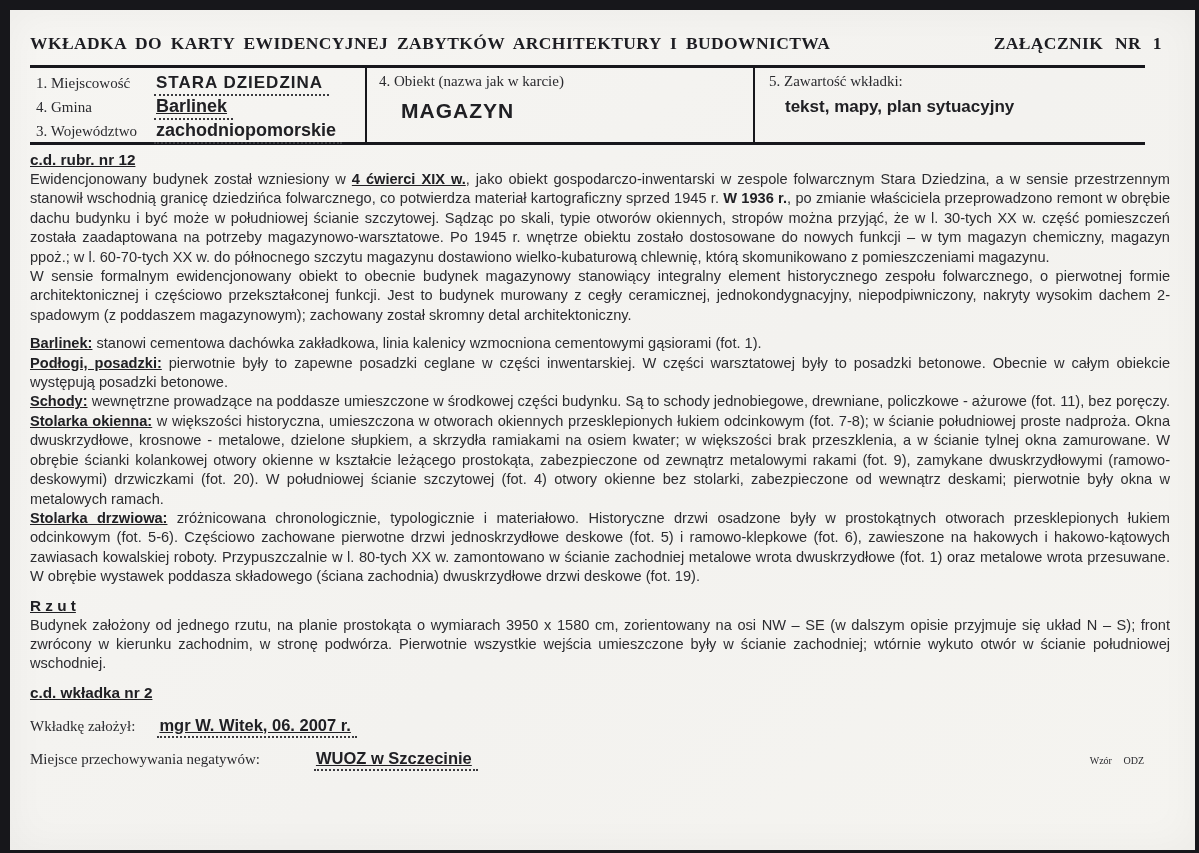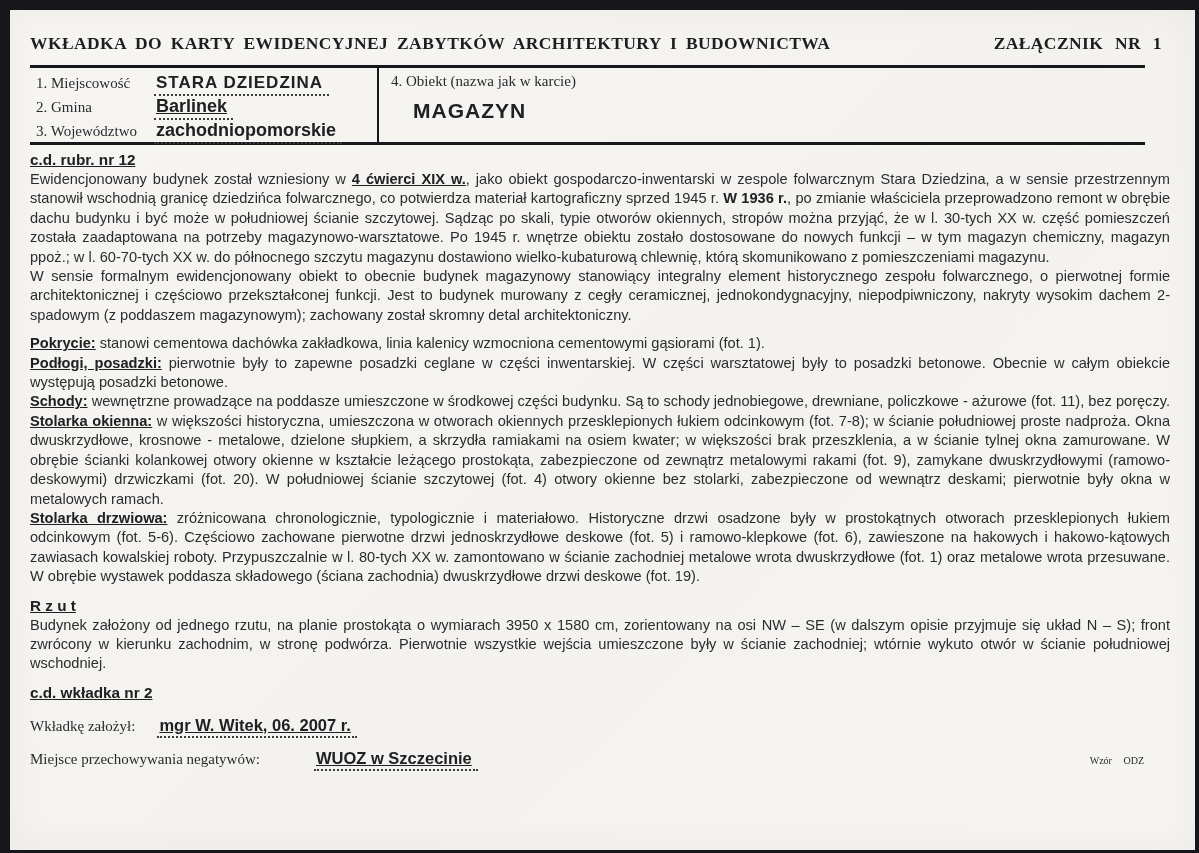--- a/index.html
+++ b/index.html
@@ -32,21 +32,20 @@
   }
   .hdr .annex { margin-right:8px; word-spacing:7px; }
   
   .formtable {
     margin-top:11px;
     width:1115px; height:80px;
     display:flex;
     border-top:3px solid #17171c;
     border-bottom:3px solid #17171c;
     box-sizing:border-box;
-    gap:12px;
   }
   .col { box-sizing:border-box; }
   .col1 { width:335px; display:flex; flex-direction:column; justify-content:space-between; padding:5px 4px 2px 6px; }
   .col2 { width:388px; border-left:2px solid #17171c; padding:5px 8px 1px 12px; }
   .col3 { width:392px; border-left:2px solid #17171c; padding:5px 8px 2px 14px; }
   .frow { display:flex; align-items:baseline; }
   .flabel {
     font-family:"Liberation Serif", serif;
     font-size:15px; color:#2a2a2e; white-space:nowrap;
   }
@@ -114,45 +113,49 @@
       <span class="annex">ZAŁĄCZNIK NR 1</span>
     </div>
 
     <div class="formtable">
       <div class="col col1">
         <div class="frow">
           <span class="flabel">1. Miejscowość</span>
           <span class="fvalue v-town">STARA DZIEDZINA</span>
         </div>
         <div class="frow">
-          <span class="flabel">2. Gmina</span>
+          <span class="flabel">4. Gmina</span>
           <span class="fvalue v-gmina">Barlinek</span>
         </div>
         <div class="frow">
           <span class="flabel">3. Województwo</span>
           <span class="fvalue v-woj">zachodniopomorskie</span>
         </div>
       </div>
       <div class="col col2">
         <span class="flabel flabel-top">4. Obiekt (nazwa jak w karcie)</span>
         <span class="v-obj">MAGAZYN</span>
+      </div>
+      <div class="col col3">
+        <span class="flabel flabel-top">5. Zawartość wkładki:</span>
+        <span class="v-cont">tekst, mapy, plan sytuacyjny</span>
       </div>
     </div>
 
     <div class="docbody">
       <div class="sec">
         <p class="sec-heading">c.d. rubr. nr 12</p>
         <div>
             <p class="para"><span>Ewidencjonowany budynek został wzniesiony w </span><span class="seg-b seg-u">4 ćwierci XIX w.</span><span>,  jako obiekt gospodarczo-inwentarski w zespole folwarcznym Stara Dziedzina, a w sensie przestrzennym stanowił wschodnią granicę dziedzińca folwarcznego, co potwierdza materiał kartograficzny sprzed 1945 r. </span><span class="seg-b">W 1936 r.</span><span>, po zmianie właściciela przeprowadzono remont w obrębie dachu budynku i być może w południowej ścianie szczytowej. Sądząc po skali, typie otworów okiennych, stropów można przyjąć, że w l. 30-tych XX w. część pomieszczeń została zaadaptowana na potrzeby magazynowo-warsztatowe. Po 1945 r. wnętrze obiektu zostało dostosowane do nowych funkcji – w tym magazyn chemiczny, magazyn ppoż.; w l. 60-70-tych XX w. do północnego szczytu magazynu dostawiono wielko-kubaturową chlewnię, którą skomunikowano z pomieszczeniami magazynu.</span></p>
             <p class="para"><span>W sensie formalnym ewidencjonowany obiekt to obecnie budynek magazynowy stanowiący integralny element historycznego zespołu folwarcznego, o pierwotnej formie architektonicznej i częściowo przekształconej funkcji. Jest to budynek murowany z cegły ceramicznej, jednokondygnacyjny, niepodpiwniczony, nakryty wysokim dachem 2-spadowym (z poddaszem magazynowym); zachowany został skromny detal architektoniczny.</span></p>
           </div>
       </div>
       <div class="sec">
         <div>
-            <p class="para"><span class="seg-b seg-u">Pokrycie:</span><span>  stanowi cementowa dachówka zakładkowa, linia kalenicy wzmocniona cementowymi gąsiorami (fot. 1).</span></p>
+            <p class="para"><span class="seg-b seg-u">Barlinek:</span><span>  stanowi cementowa dachówka zakładkowa, linia kalenicy wzmocniona cementowymi gąsiorami (fot. 1).</span></p>
             <p class="para"><span class="seg-b seg-u">Podłogi, posadzki:</span><span> pierwotnie były to zapewne posadzki ceglane w części inwentarskiej. W części warsztatowej były to posadzki betonowe. Obecnie w całym obiekcie występują posadzki betonowe.</span></p>
             <p class="para"><span class="seg-b seg-u">Schody:</span><span> wewnętrzne prowadzące na poddasze umieszczone w środkowej części budynku. Są to schody jednobiegowe, drewniane, policzkowe - ażurowe (fot. 11), bez poręczy.</span></p>
             <p class="para"><span class="seg-b seg-u">Stolarka okienna:</span><span> w większości historyczna, umieszczona w otworach okiennych przesklepionych łukiem odcinkowym (fot. 7-8); w ścianie południowej proste nadproża. Okna dwuskrzydłowe, krosnowe - metalowe, dzielone słupkiem, a skrzydła ramiakami na osiem kwater; w większości brak przeszklenia, a w ścianie tylnej okna zamurowane. W obrębie ścianki kolankowej otwory okienne w kształcie leżącego prostokąta, zabezpieczone od zewnątrz metalowymi rakami (fot. 9), zamykane dwuskrzydłowymi (ramowo-deskowymi) drzwiczkami (fot. 20). W południowej ścianie szczytowej (fot. 4) otwory okienne bez stolarki, zabezpieczone od wewnątrz deskami; pierwotnie były okna w metalowych ramach.</span></p>
             <p class="para"><span class="seg-b seg-u">Stolarka drzwiowa:</span><span>  zróżnicowana chronologicznie, typologicznie i materiałowo. Historyczne drzwi osadzone były w prostokątnych otworach przesklepionych łukiem odcinkowym (fot. 5-6). Częściowo zachowane pierwotne drzwi jednoskrzydłowe deskowe (fot. 5) i ramowo-klepkowe (fot. 6), zawieszone na hakowych i hakowo-kątowych zawiasach kowalskiej roboty. Przypuszczalnie w l. 80-tych XX w. zamontowano w ścianie zachodniej metalowe wrota dwuskrzydłowe (fot. 1) oraz metalowe wrota przesuwane. W obrębie wystawek poddasza składowego (ściana zachodnia) dwuskrzydłowe drzwi deskowe (fot. 19).</span></p>
           </div>
       </div>
       <div class="sec sec-rzut">
         <p class="sec-heading">R z u t</p>
         <div>
             <p class="para"><span>Budynek założony od jednego rzutu, na planie prostokąta o wymiarach 3950 x 1580 cm, zorientowany na osi NW – SE (w dalszym opisie przyjmuje się układ N – S); front zwrócony w kierunku zachodnim, w stronę podwórza. Pierwotnie wszystkie wejścia umieszczone były w ścianie zachodniej; wtórnie wykuto otwór w ścianie południowej wschodniej.</span></p>

